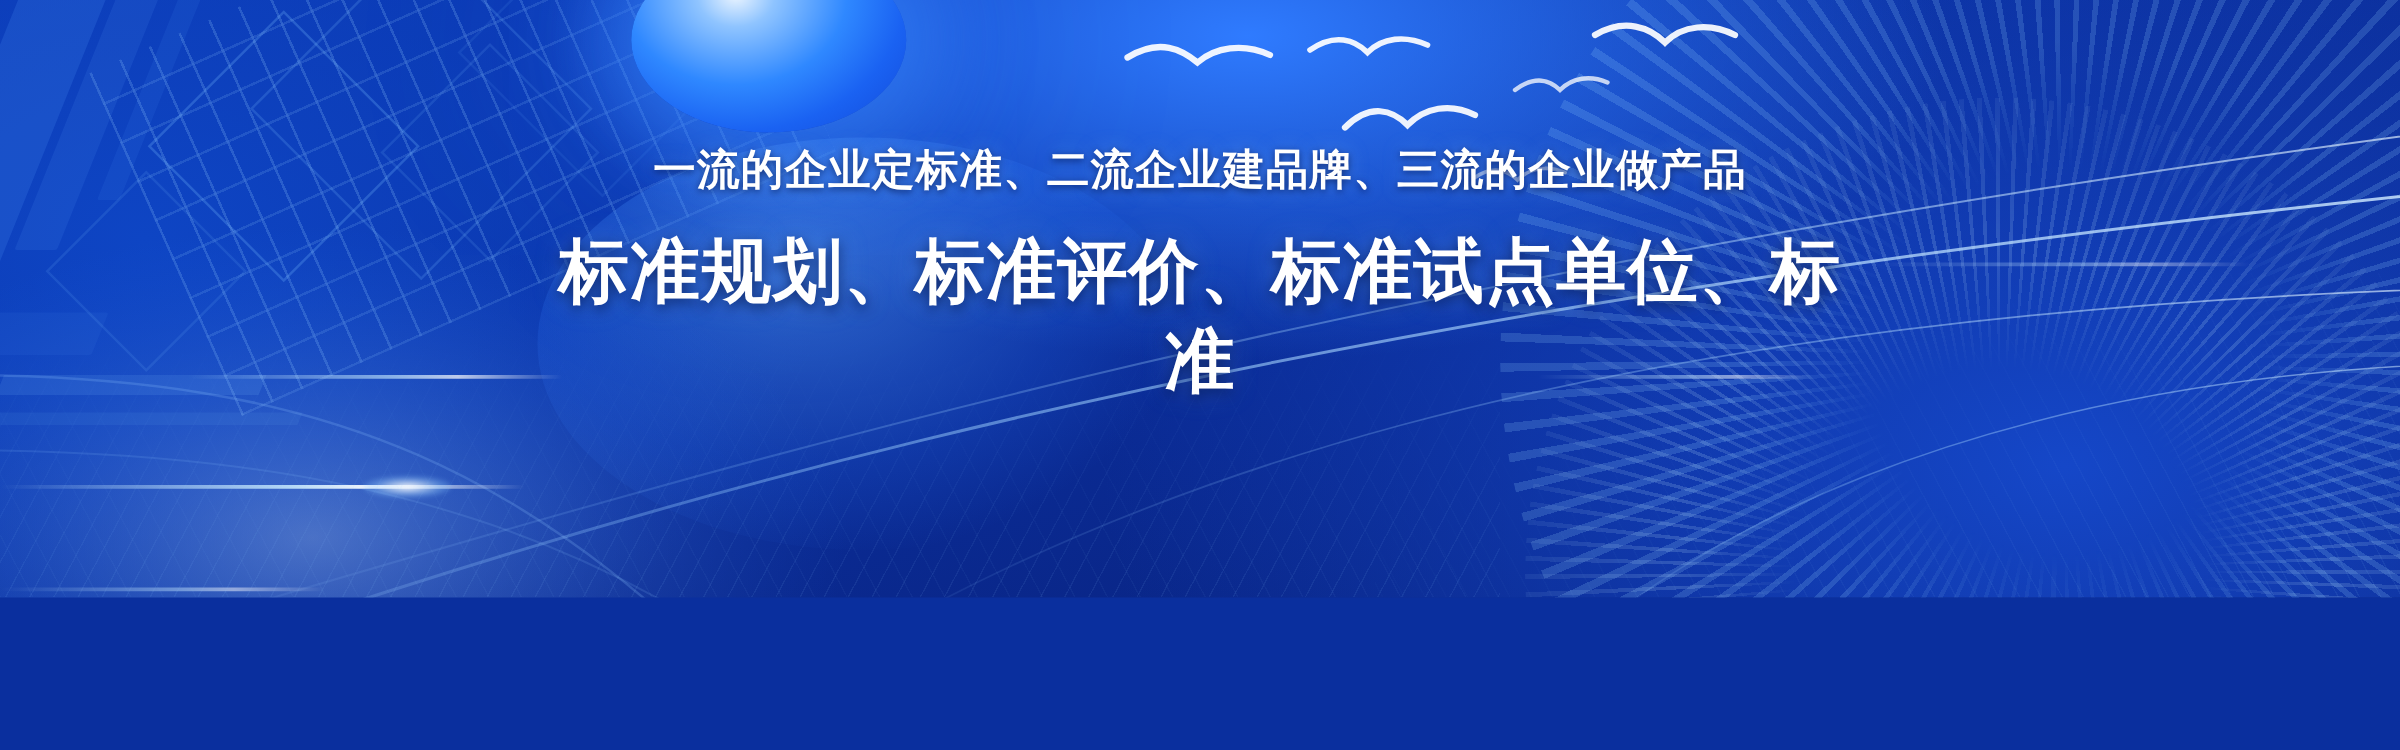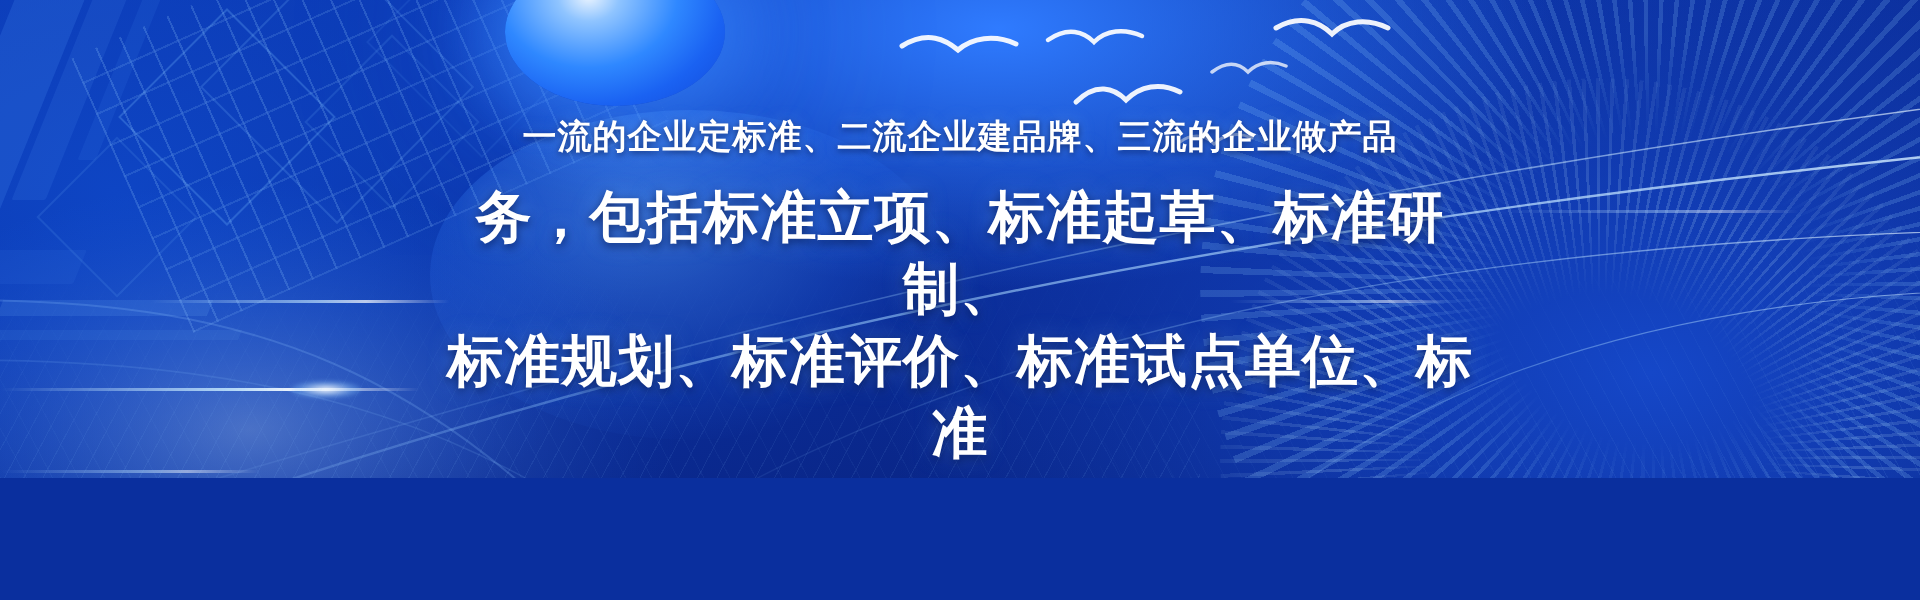--- a/index.html
+++ b/index.html
@@ -198,19 +198,18 @@
   <div class="streak" style="left:1230px;top:300px;width:220px;opacity:.55;"></div>
   <div class="streak" style="left:1500px;top:210px;width:300px;opacity:.45;"></div>
 
   <div class="mesh"></div>
   <div class="mesh2"></div>
 
   <div class="content">
     <div class="subtitle">一流的企业定标准、二流企业建品牌、三流的企业做产品</div>
 
     <div class="headline">
-      <div>务，包括标准立项、标准起草、标准研制、</div>
       <div>标准规划、标准评价、标准试点单位、标准</div>
 
     </div>
   </div>
 
 </div>
 
 </body></html>

